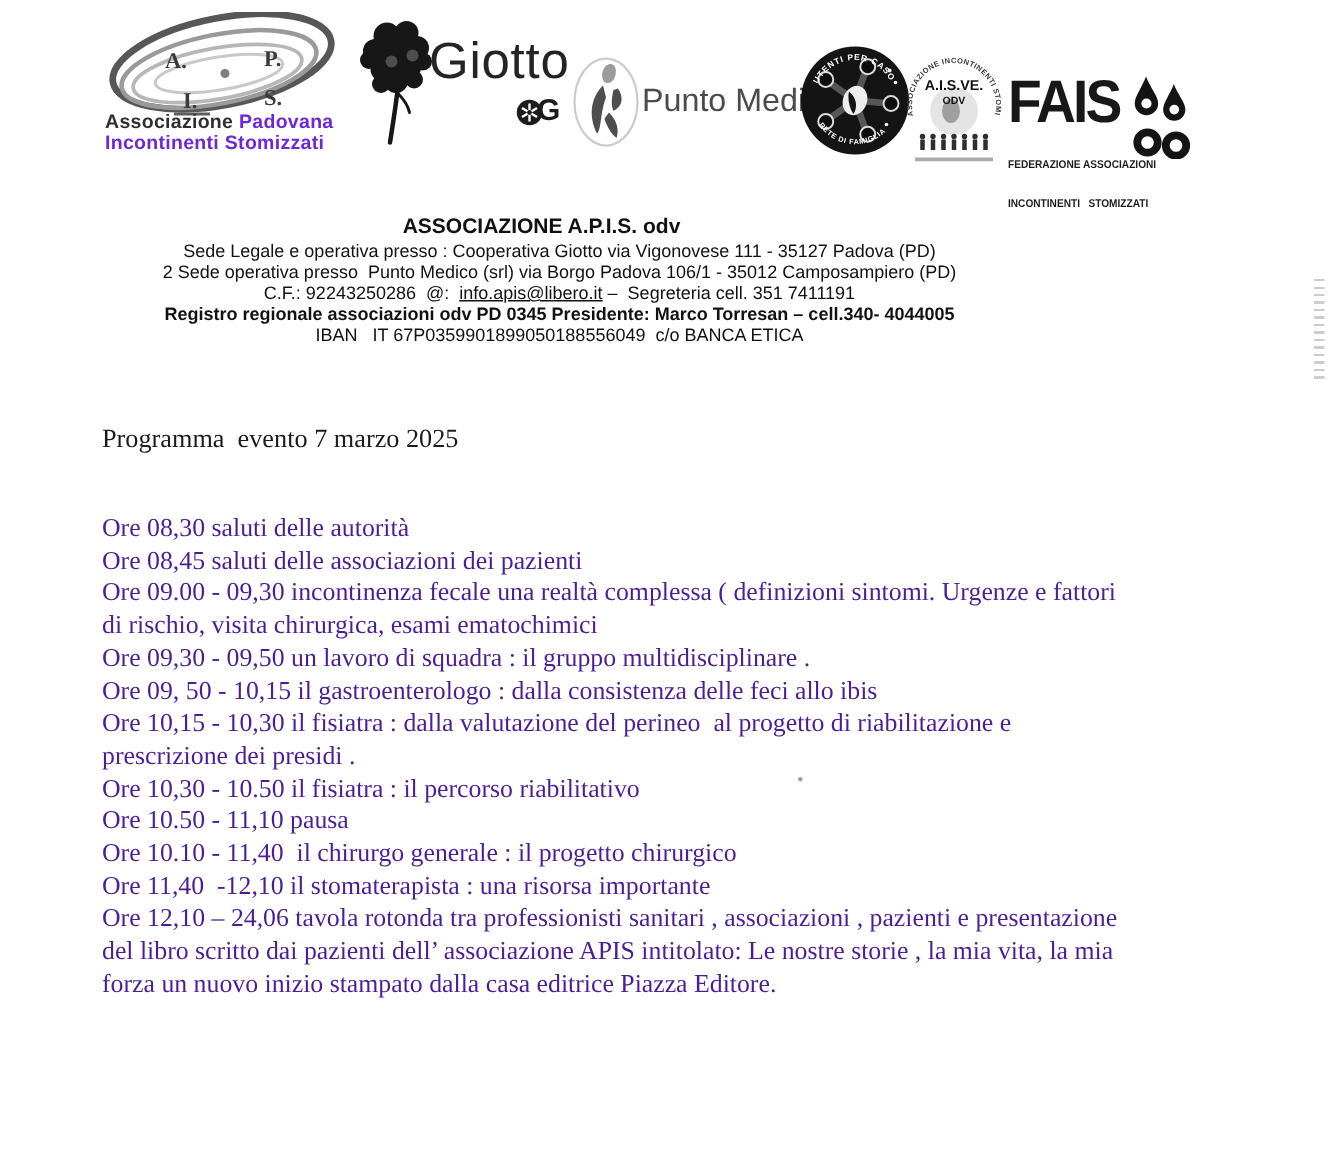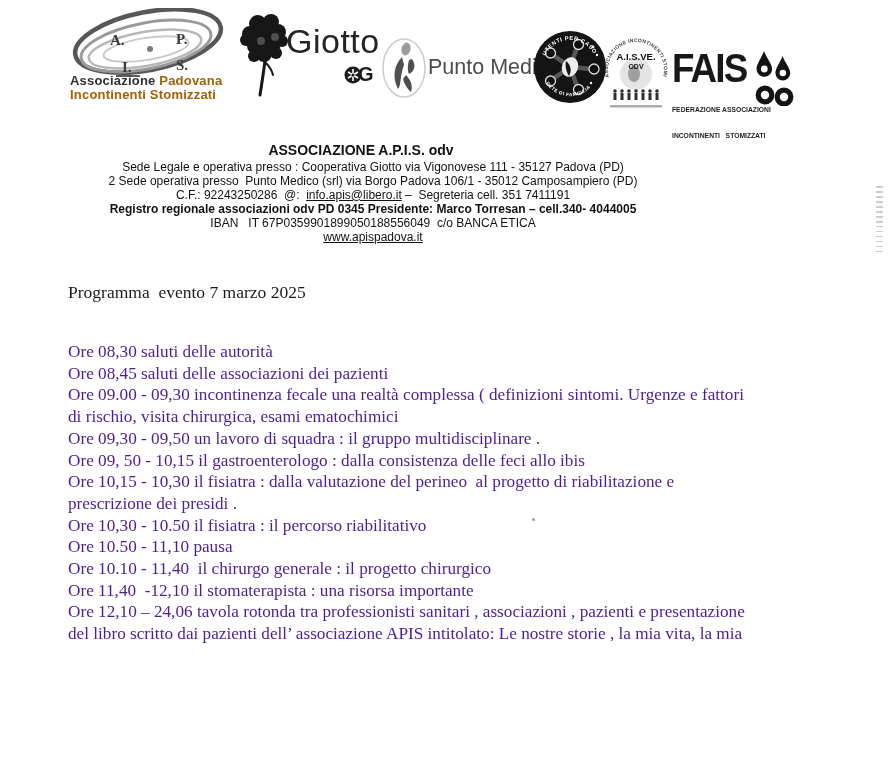--- a/index.html
+++ b/index.html
@@ -5,21 +5,21 @@
   html,body{margin:0;padding:0;background:#e9e9e9;}
   .page{
     position:relative;width:892px;height:769px;background:#ffffff;
     overflow:hidden;font-family:"Liberation Sans",sans-serif;
   }
   .abs{position:absolute;}
 
   
   .apis-caption{left:70px;top:74px;font-weight:bold;font-size:13px;line-height:14px;letter-spacing:.2px;}
   .apis-caption .dark{color:#2f2f2f;}
-  .apis-caption .lite{color:#a16207;}
+  .apis-caption .lite{color:#6d28d9;}
   .giotto-name{left:286px;top:22px;font-size:34px;font-weight:300;color:#242424;letter-spacing:.5px;}
   .giotto-mark{left:344px;top:63px;display:flex;align-items:center;}
   .giotto-mark .g{font-size:20px;font-weight:bold;color:#1c1c1c;margin-left:-4px;}
   .pm-name{left:428px;top:55px;font-size:21.5px;font-weight:500;color:#4b4b4b;}
   .fais-name{left:672px;top:50px;font-size:40px;font-weight:bold;color:#181818;
     letter-spacing:-2px;line-height:36px;display:inline-block;transform:scaleX(.92);transform-origin:left;}
   .fais-sub{left:672px;top:88px;font-size:7.5px;font-weight:bold;color:#1d1d1d;line-height:8.8px;
     transform:scaleX(.9);transform-origin:left;white-space:pre;}
 
   
@@ -207,38 +207,38 @@
     <div>INCONTINENTI   STOMIZZATI</div>
   </div>
 
   <div class="abs header-block">
     <div class="h-title">ASSOCIAZIONE A.P.I.S. odv</div>
     <div class="h-line">Sede Legale e operativa presso : Cooperativa Giotto via Vigonovese 111 - 35127 Padova (PD)</div>
     <div class="h-line">2 Sede operativa presso  Punto Medico (srl) via Borgo Padova 106/1 - 35012 Camposampiero (PD)</div>
     <div class="h-line"><span>C.F.: 92243250286  @:  </span><span class="u">info.apis@libero.it</span><span> –  Segreteria cell. 351 7411191</span></div>
     <div class="h-line h-bold">Registro regionale associazioni odv PD 0345 Presidente: Marco Torresan – cell.340- 4044005</div>
     <div class="h-line">IBAN   IT 67P0359901899050188556049  c/o BANCA ETICA</div>
-    <div class="h-line u">www.apispadova.it</div>
   </div>
 
   <div class="abs prog-title">Programma  evento 7 marzo 2025</div>
 
   <div class="abs prog">
     <div class="pline">Ore 08,30 saluti delle autorità</div>
     <div class="pline">Ore 08,45 saluti delle associazioni dei pazienti</div>
     <div class="pline">Ore 09.00 - 09,30 incontinenza fecale una realtà complessa ( definizioni sintomi. Urgenze e fattori</div>
     <div class="pline">di rischio, visita chirurgica, esami ematochimici</div>
     <div class="pline">Ore 09,30 - 09,50 un lavoro di squadra : il gruppo multidisciplinare .</div>
     <div class="pline">Ore 09, 50 - 10,15 il gastroenterologo : dalla consistenza delle feci allo ibis</div>
     <div class="pline">Ore 10,15 - 10,30 il fisiatra : dalla valutazione del perineo  al progetto di riabilitazione e</div>
     <div class="pline">prescrizione dei presidi .</div>
     <div class="pline">Ore 10,30 - 10.50 il fisiatra : il percorso riabilitativo</div>
     <div class="pline">Ore 10.50 - 11,10 pausa</div>
     <div class="pline">Ore 10.10 - 11,40  il chirurgo generale : il progetto chirurgico</div>
     <div class="pline">Ore 11,40  -12,10 il stomaterapista : una risorsa importante</div>
     <div class="pline">Ore 12,10 – 24,06 tavola rotonda tra professionisti sanitari , associazioni , pazienti e presentazione</div>
     <div class="pline">del libro scritto dai pazienti dell’ associazione APIS intitolato: Le nostre storie , la mia vita, la mia</div>
+    <div class="pline">forza un nuovo inizio stampato dalla casa editrice Piazza Editore.</div>
   </div>
 
   <div class="abs noise-strip"></div>
   <div class="abs dot-art"></div>
 
 </div>
 
 </body></html>

